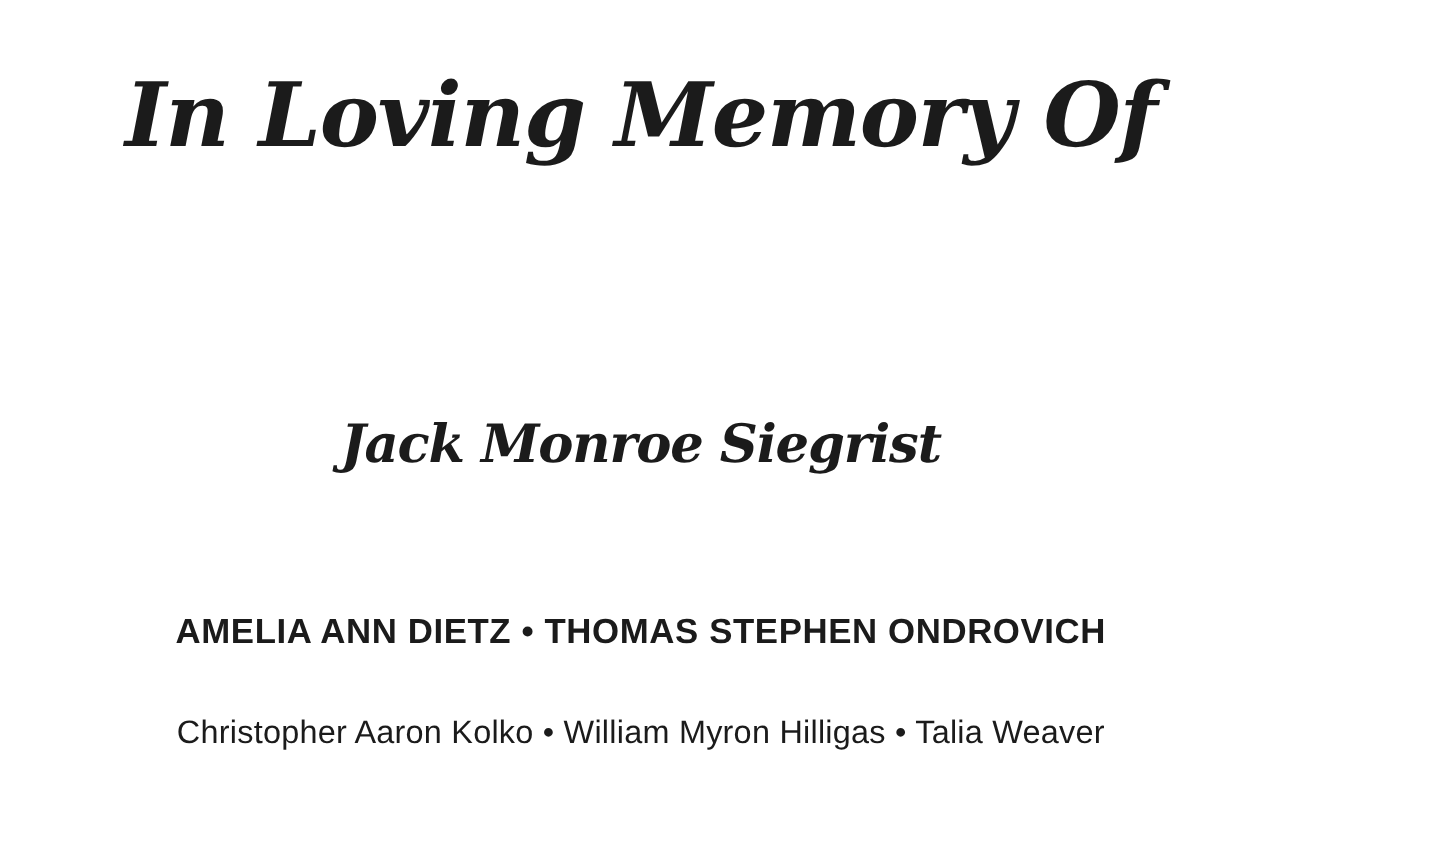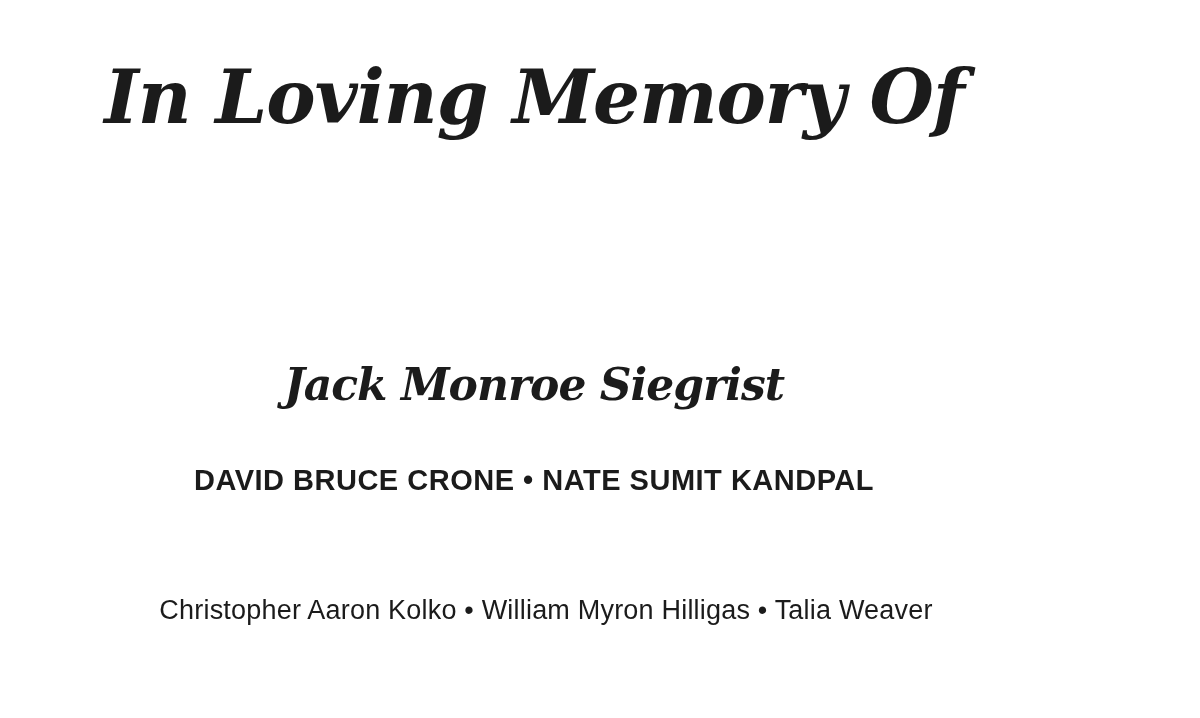--- a/index.html
+++ b/index.html
@@ -28,48 +28,47 @@
   }
   
   .script {
     font-family: "DejaVu Serif", serif;
     font-style: italic;
     font-weight: 600;
     letter-spacing: -1px;
   }
   .line-title   { top: 22px;  height: 150px; font-size: 74px; }
   .line-script2 { top: 228px; height: 96px;  font-size: 44px; }
-  .line-script3 { top: 336px; height: 96px;  font-size: 44px; }
+  .line-script3 { top: 322px; height: 96px;  font-size: 44px; }
   
   .caps {
     font-family: "Liberation Sans", sans-serif;
     font-weight: 700;
     letter-spacing: 0.5px;
   }
   .line-caps1 { top: 462px; height: 36px; font-size: 29px; }
   .line-caps2 { top: 509px; height: 36px; font-size: 29px; }
   
   .reg {
     font-family: "Liberation Sans", sans-serif;
     font-weight: 400;
     letter-spacing: 0.2px;
-    padding-left: 12px;
   }
   .line-reg1 { top: 594px; height: 33px; font-size: 27px; }
   .line-reg2 { top: 629px; height: 33px; font-size: 27px; }
 </style>
 </head>
 <body style="background: rgb(255, 255, 255);">
 
 <div class="canvas" style="color: rgb(27, 27, 27);">
 
   <div class="line line-title script">In Loving Memory Of</div>
 
 
   <div class="line line-script3 script">Jack Monroe Siegrist</div>
 
-  <div class="line line-caps1 caps">DAVID BRUCE CRONE • NATE SUMIT KANDPAL</div>
 
+  <div class="line line-caps2 caps">AMELIA ANN DIETZ • THOMAS STEPHEN ONDROVICH</div>
 
   <div class="line line-reg1 reg">Christopher Aaron Kolko • William Myron Hilligas • Talia Weaver</div>
 
 
 </div>
 
 </body></html>

